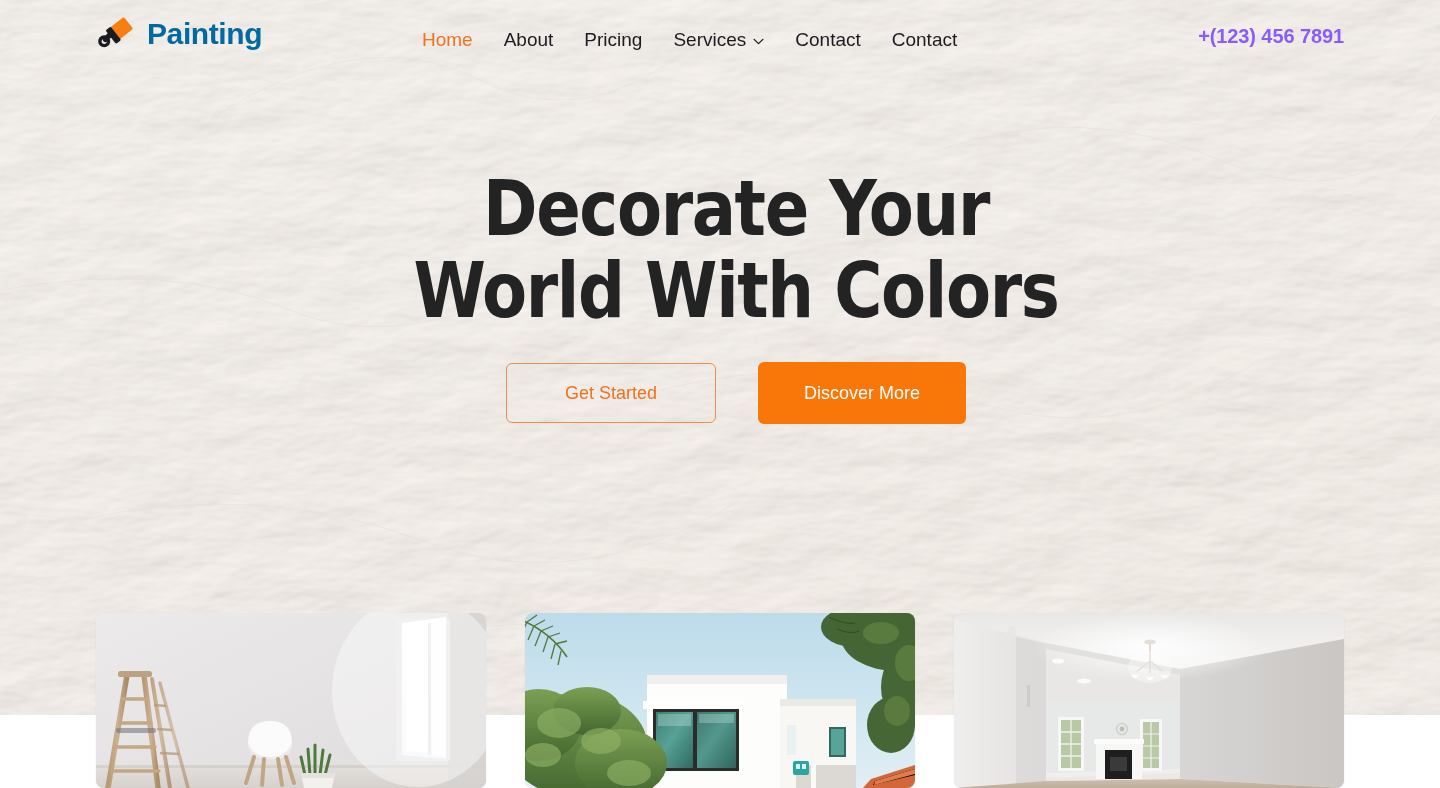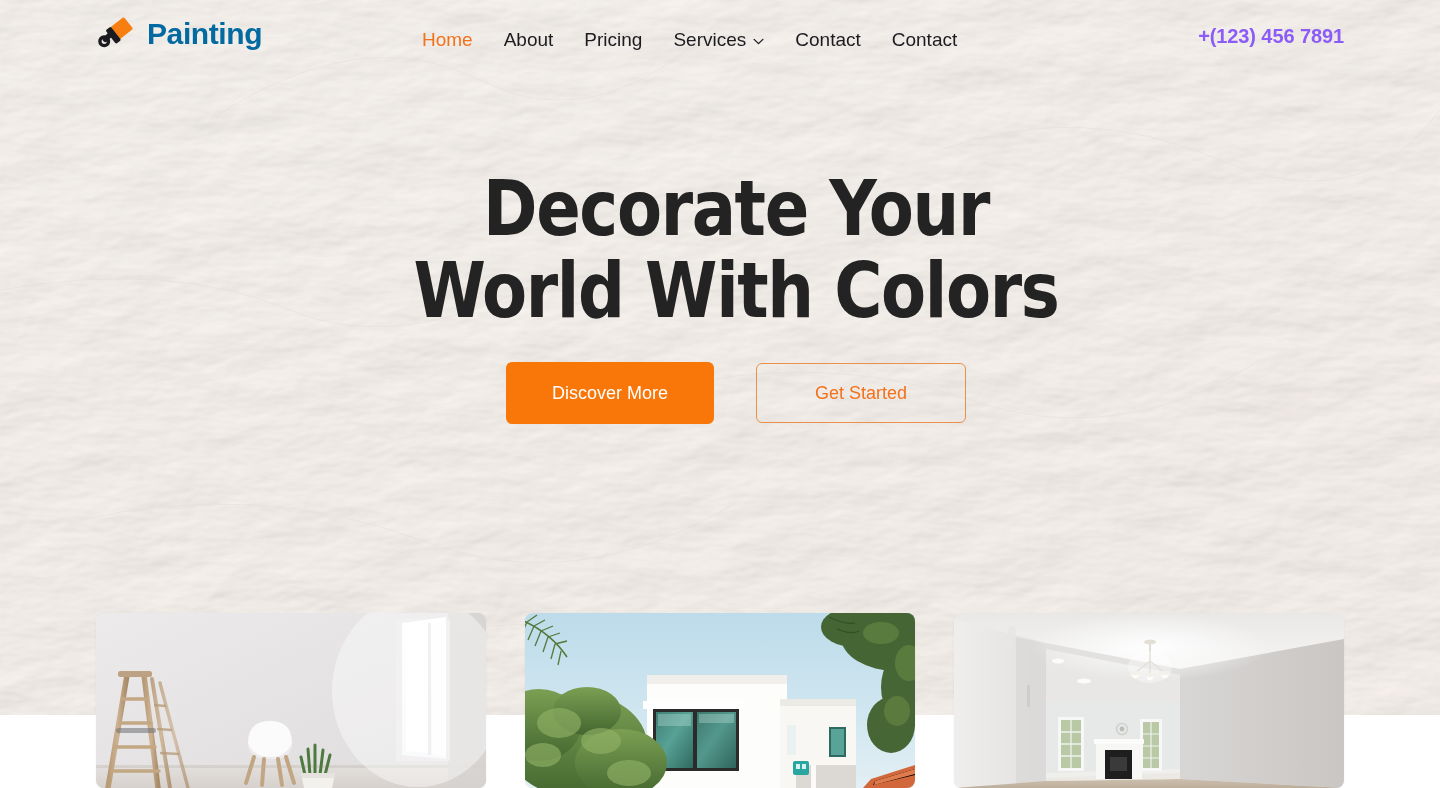--- a/index.html
+++ b/index.html
@@ -298,22 +298,22 @@
   </header>
 
   <section class="hero-copy">
     <h1 class="hero-title">
       <span class="line">Decorate Your</span>
       <span class="line">World With Colors</span>
     </h1>
 
 
     <div class="hero-actions">
+      <button class="btn btn-secondary">Get Started</button>
       <button class="btn btn-primary">Discover More</button>
-      <button class="btn btn-secondary">Get Started</button>
     </div>
   </section>
 
   <div class="bottom-band"></div>
 
   <div class="gallery">
 
     <figure class="shot">
       <svg viewBox="0 0 390 175" preserveAspectRatio="xMidYMid slice" aria-hidden="true">
         <defs>

